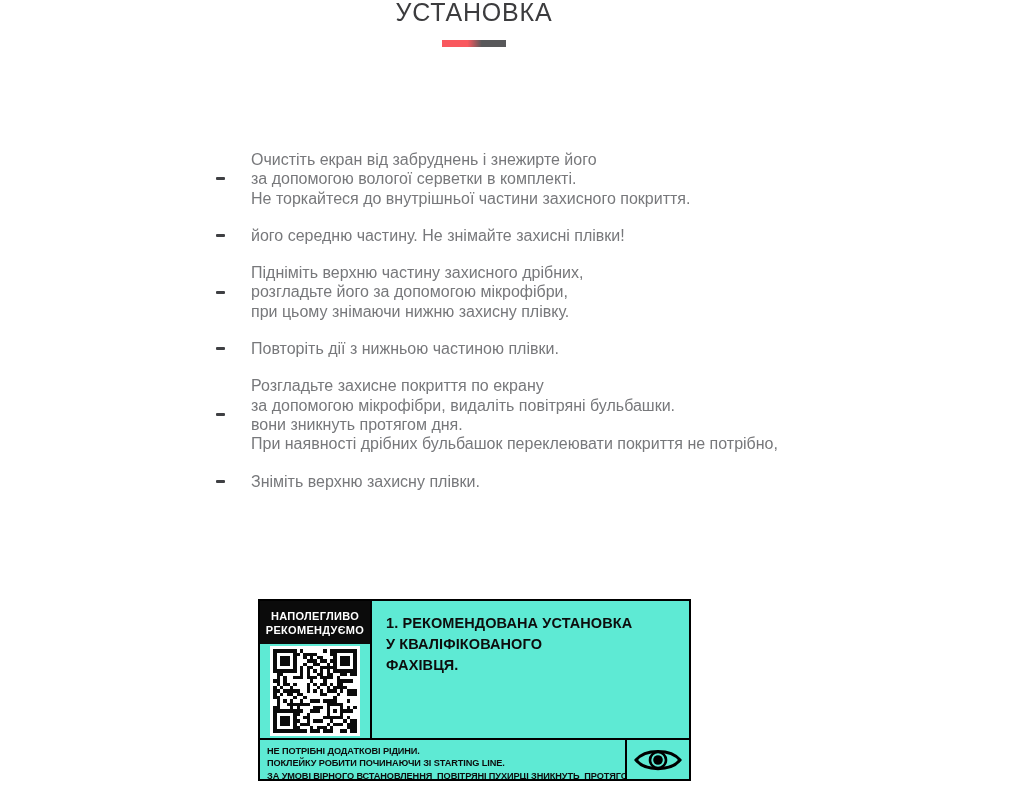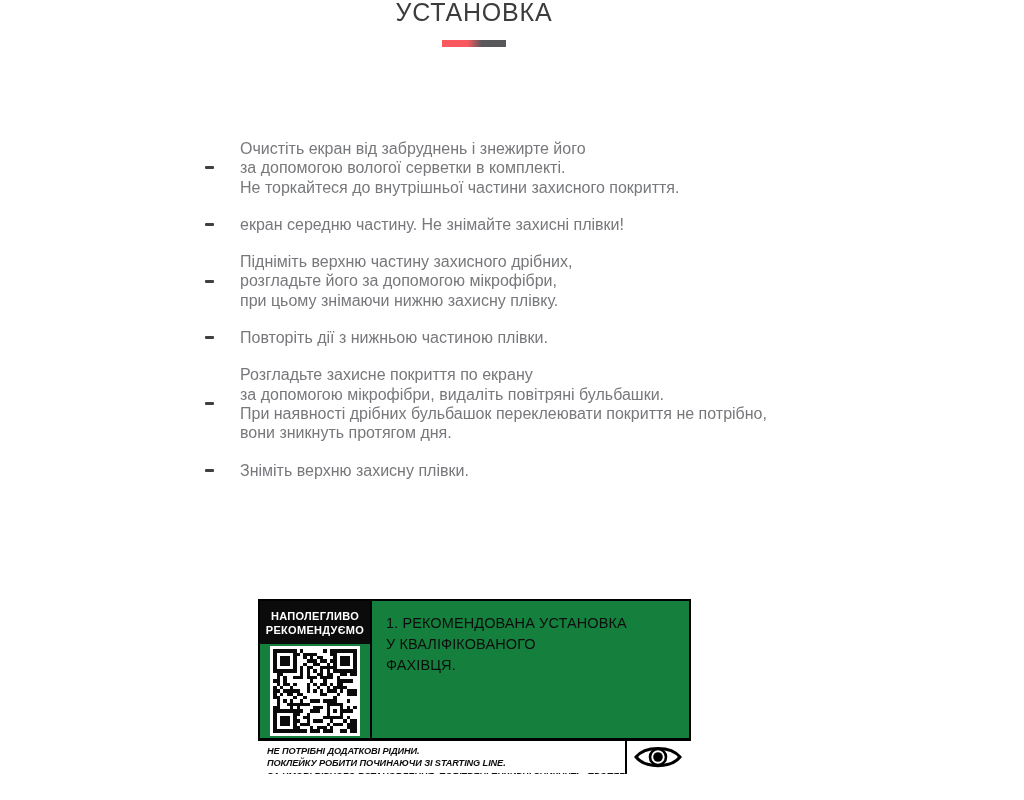--- a/index.html
+++ b/index.html
@@ -35,21 +35,21 @@
     width: 64px;
     height: 7px;
     background: linear-gradient(90deg, #f9585e 0%, #f9585e 40%, #58585a 62%, #58585a 100%);
   }
 
   
   .steps {
     position: absolute;
     top: 139px;
     left: 205px;
-    margin: 0;
+    margin: 11px;
     padding: 0;
     list-style: none;
     width: 700px;
   }
   .step { display: flex; margin-bottom: 18px; }
   .step-bullet {
     flex: none;
     width: 35px;
     display: flex;
     align-items: center;
@@ -67,23 +67,23 @@
     color: #77787b;
     white-space: nowrap;
   }
 
   
   .rec-box {
     position: absolute;
     top: 599px;
     left: 258px;
     width: 433px;
-    height: 142px;
+    height: 182px;
     border: 2px solid #000;
-    background: #15803d;
+    background: #5eead4;
     display: grid;
     grid-template-columns: 112px 253px 64px;
     grid-template-rows: 139px 1fr;
     grid-template-areas:
       "left  right right"
       "notes notes eye";
   }
   .rec-left {
     grid-area: left;
     border-right: 2px solid #000;
@@ -109,30 +109,29 @@
   }
   .rec-right {
     grid-area: right;
     border-bottom: 2px solid #000;
     padding: 12px 6px 0 14px;
     color: #0d0d0d;
   }
   .point { margin-bottom: 21px; }
   .point-line {
     font-size: 14.5px;
-    font-weight: 400;
+    font-weight: 700;
     line-height: 21px;
     letter-spacing: 0.1px;
     white-space: nowrap;
   }
   .rec-notes {
     grid-area: notes;
     padding: 5px 6px 0 7px;
     overflow: hidden;
-    font-style: italic;
   }
   .note-line {
     font-size: 9.2px;
     font-weight: 700;
     line-height: 12.3px;
     letter-spacing: -0.1px;
     color: #0d0d0d;
     white-space: pre;
   }
   .rec-eye {
@@ -160,21 +159,21 @@
           <div>Очистіть екран від забруднень і знежирте його</div>
           <div>за допомогою вологої серветки в комплекті.</div>
           <div>Не торкайтеся до внутрішньої частини захисного покриття.</div>
         </div>
       </li>
       <li class="step">
         <span class="step-bullet">
           <span class="dash"></span>
         </span>
         <div class="step-text">
-          <div>екран середню частину. Не знімайте захисні плівки!</div>
+          <div>його середню частину. Не знімайте захисні плівки!</div>
         </div>
       </li>
       <li class="step">
         <span class="step-bullet">
           <span class="dash"></span>
         </span>
         <div class="step-text">
           <div>Підніміть верхню частину захисного дрібних,</div>
           <div>розгладьте його за допомогою мікрофібри,</div>
           <div>при цьому знімаючи нижню захисну плівку.</div>
@@ -188,22 +187,22 @@
           <div>Повторіть дії з нижньою частиною плівки.</div>
         </div>
       </li>
       <li class="step">
         <span class="step-bullet">
           <span class="dash"></span>
         </span>
         <div class="step-text">
           <div>Розгладьте захисне покриття по екрану</div>
           <div>за допомогою мікрофібри, видаліть повітряні бульбашки.</div>
+          <div>вони зникнуть протягом дня.</div>
           <div>При наявності дрібних бульбашок переклеювати покриття не потрібно,</div>
-          <div>вони зникнуть протягом дня.</div>
         </div>
       </li>
       <li class="step">
         <span class="step-bullet">
           <span class="dash"></span>
         </span>
         <div class="step-text">
           <div>Зніміть верхню захисну плівки.</div>
         </div>
       </li>

